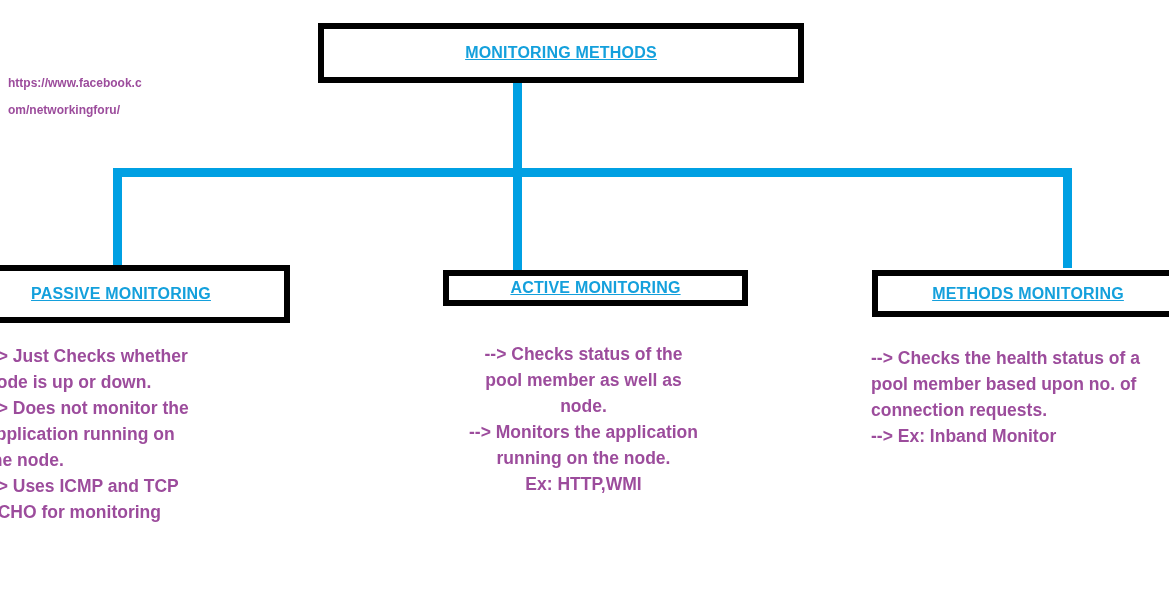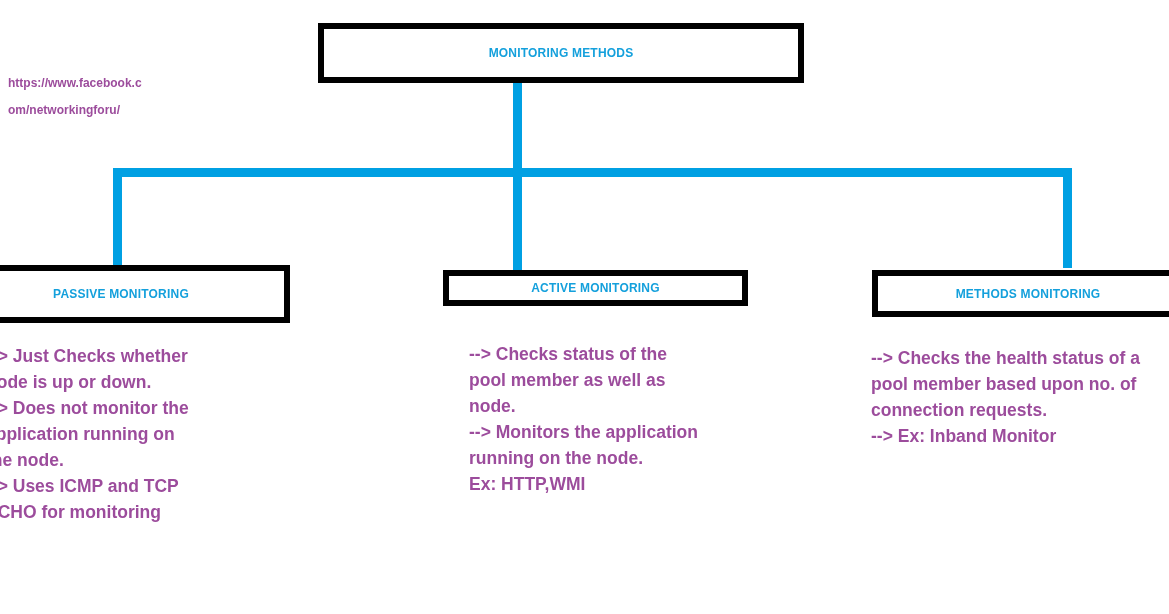--- a/index.html
+++ b/index.html
@@ -18,23 +18,24 @@
     box-sizing: border-box;
     border: 6px solid #000000;
     background: #ffffff;
     display: flex;
     align-items: center;
     justify-content: center;
   }
   .node .node-title {
     color: var(--title-blue, #14A0DC);
     font-weight: bold;
-    font-size: 12px;
+    font-size: 16px;
     letter-spacing: 0.2px;
     white-space: nowrap;
+    text-decoration: underline;
   }
   #root-box    { left: 318px;  top: 23px;  width: 486px; height: 60px; }
   #simple-box  { left: -48px;  top: 265px; width: 338px; height: 58px; }
   #active-box  { left: 443px;  top: 270px; width: 305px; height: 36px; }
   #passive-box { left: 872px;  top: 270px; width: 312px; height: 47px; }
 
   
   .connector {
     position: absolute;
     background: var(--accent-blue, #00A0E3);
@@ -55,21 +56,21 @@
     left: 8px;
     top: 70px;
     font-size: 12px;
     line-height: 27px;
   }
   .notes {
     font-size: 17.5px;
     line-height: 26px;
   }
   #simple-notes  { left: -14px; top: 343px; }
-  #active-notes  { left: 469px; top: 341px; }
+  #active-notes  { left: 469px; top: 341px; text-align: center; }
   #passive-notes { left: 871px; top: 345px; }
 </style>
 </head>
 <body>
 
 <div id="watermark" class="purple-text">https://www.facebook.c
 om/networkingforu/</div>
 
 <div id="root-box" class="node">
   <span class="node-title">MONITORING METHODS</span>

